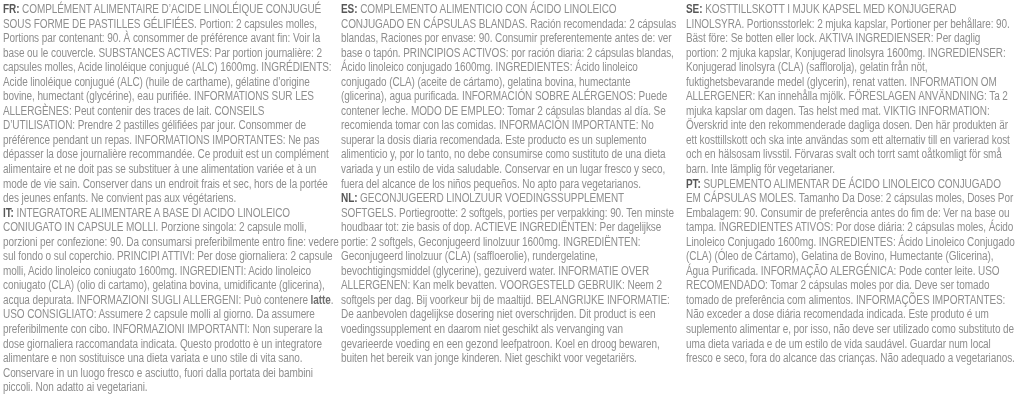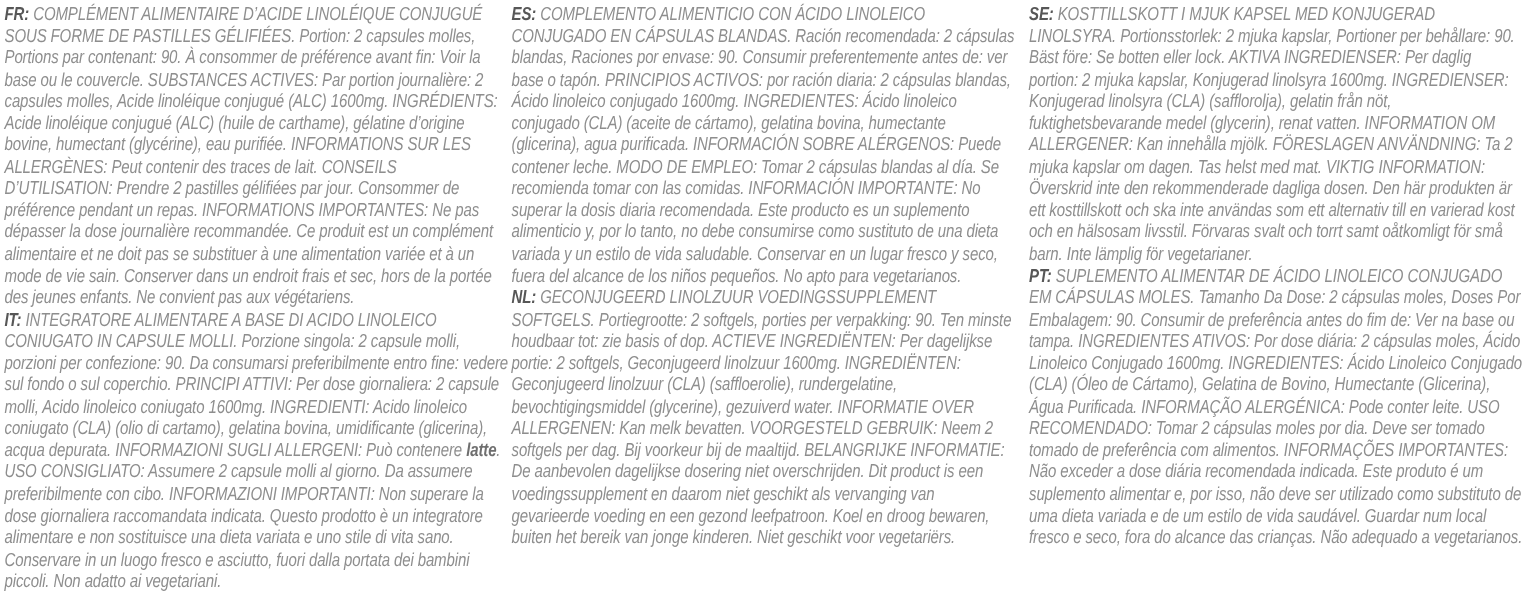--- a/index.html
+++ b/index.html
@@ -18,21 +18,20 @@
     width: 1024px;
     height: 409px;
     box-sizing: border-box;
     padding: 2px 0 0 3px;
     background: #ffffff;
   }
   .col {
     flex: 0 0 336px;
     width: 336px;
     overflow: visible;
-    font-style: italic;
   }
   .col + .col { margin-left: 2px; }
   .col.col-3 { flex-basis: 330px; width: 330px; margin-left: 9px; }
   
   .col-inner {
     width: 420px;
     transform: scaleX(0.8);
     transform-origin: 0 0;
   }
   .col-3 .col-inner { width: 412px; }

